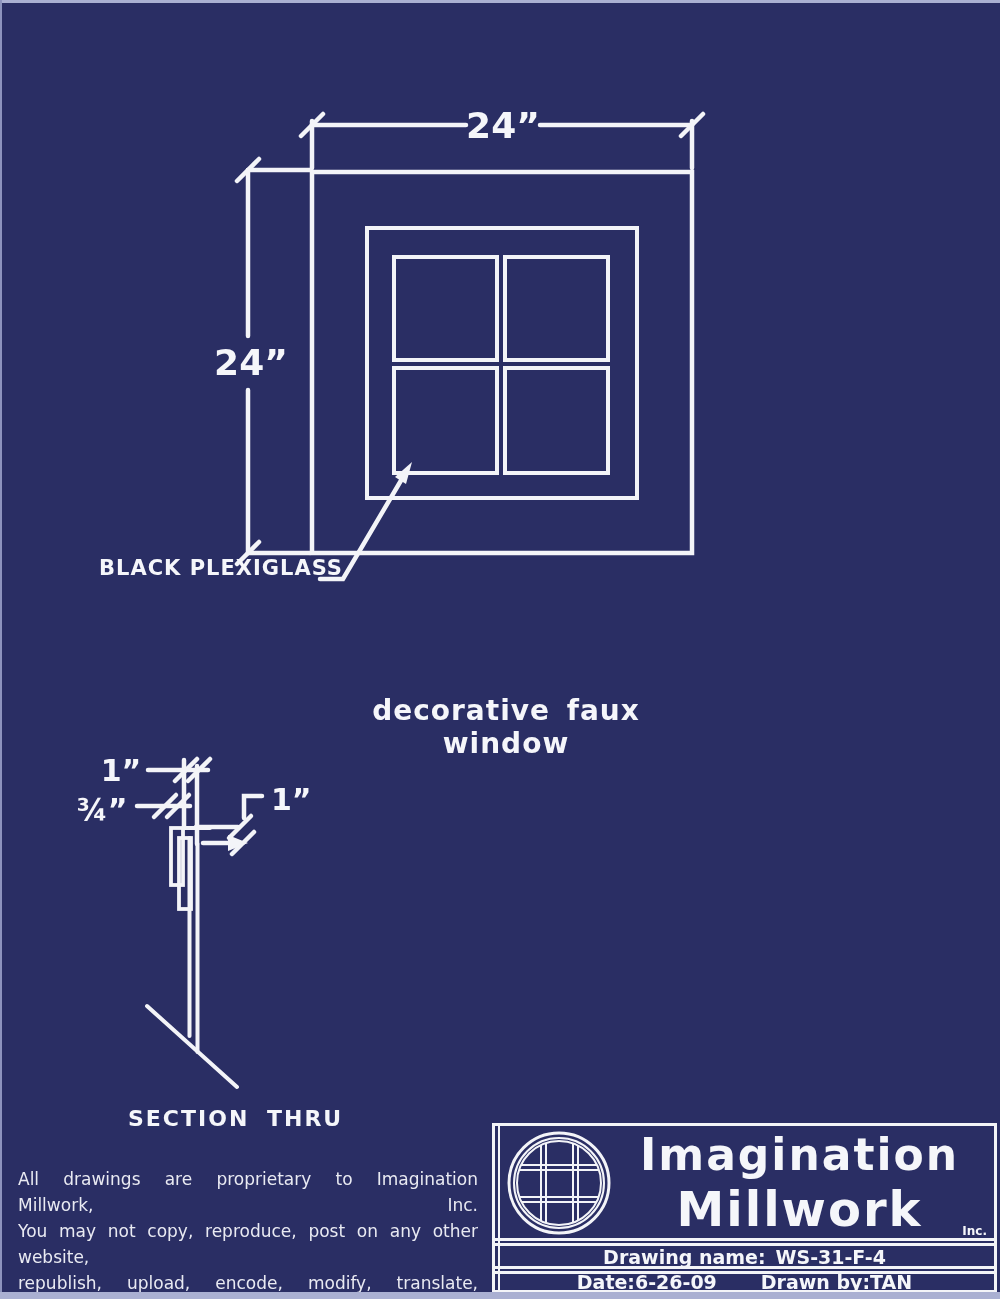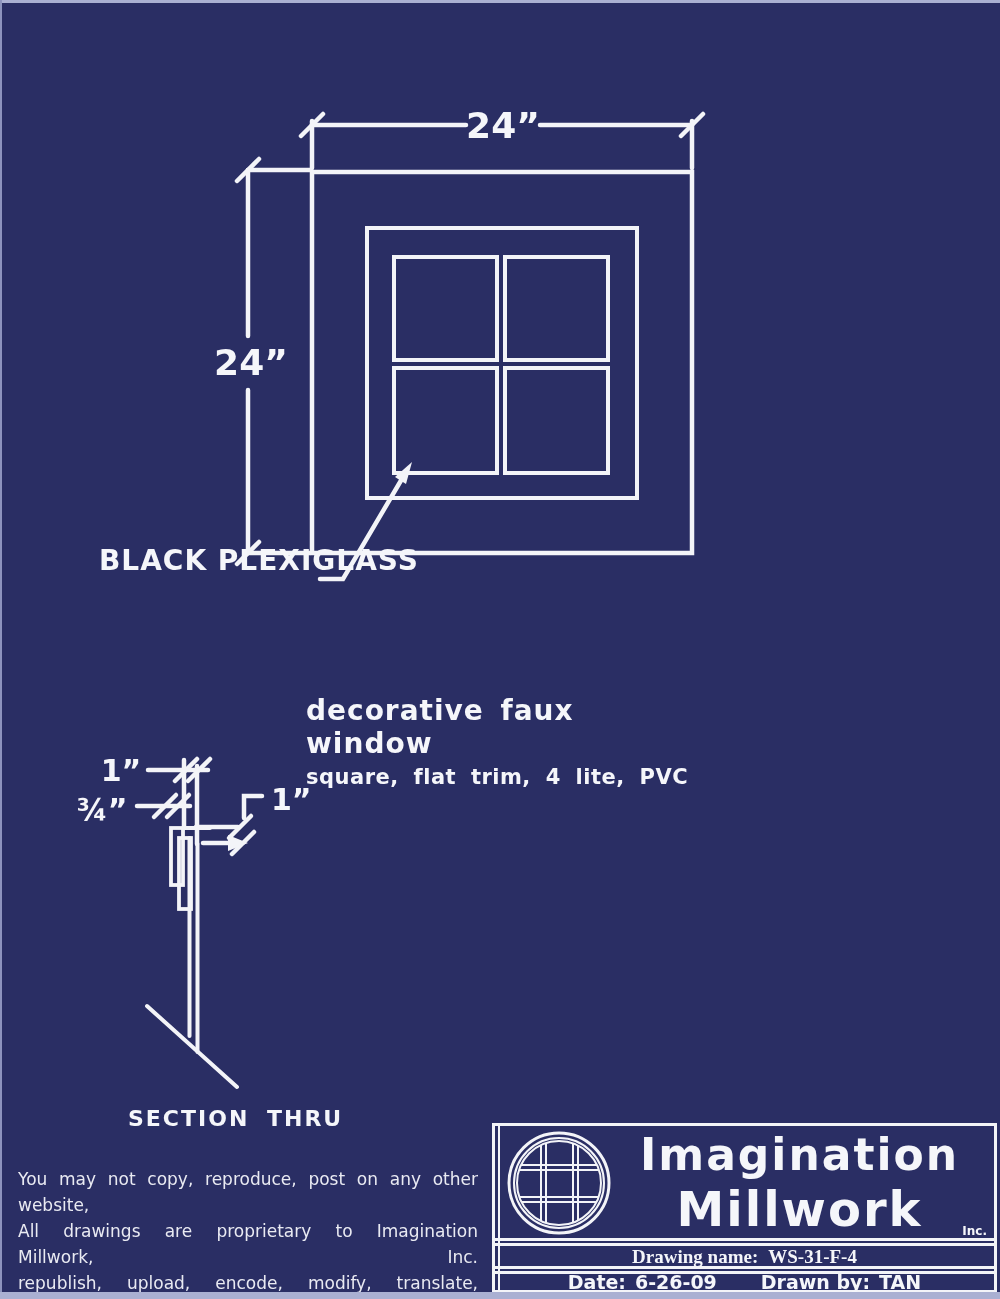--- a/index.html
+++ b/index.html
@@ -20,26 +20,26 @@
   }
   
   .edge-top{position:absolute;left:0;top:0;width:100%;height:3px;background:var(--edge);}
   .edge-left{position:absolute;left:0;top:0;width:2px;height:100%;background:#8d93bd;}
   .edge-bottom{position:absolute;left:0;bottom:0;width:100%;height:7px;background:var(--edge);}
 
   svg text{fill:var(--dim-text);font-family:"DejaVu Sans", sans-serif;font-weight:bold;}
   .draw{position:absolute;left:0;top:0;}
 
   .callout-label{
-    position:absolute;left:99px;top:544px;
-    font-size:28px;font-weight:bold;letter-spacing:1px;color:var(--dim-text);
+    position:absolute;left:99px;top:556px;
+    font-size:21px;font-weight:bold;letter-spacing:1px;color:var(--dim-text);
     white-space:nowrap;
   }
   .heading{
-    position:absolute;left:306px;top:694px;width:400px;text-align:left;color:var(--dim-text);
+    position:absolute;left:306px;top:694px;width:400px;text-align:center;color:var(--dim-text);
   }
   .heading .h1{font-size:28px;font-weight:bold;letter-spacing:1px;word-spacing:6px;}
   .heading .h2{font-size:21px;font-weight:bold;margin-top:5px;letter-spacing:.5px;word-spacing:7px;}
 
   .section-label{
     position:absolute;left:128px;top:1106px;
     font-size:22px;font-weight:bold;letter-spacing:2px;word-spacing:8px;color:var(--dim-text);
     white-space:nowrap;
     text-align:right;
   }
@@ -64,23 +64,23 @@
   .tb-name .n1{font-size:44px;line-height:54px;letter-spacing:2px;}
   .tb-name .n2{font-size:48px;line-height:54px;letter-spacing:2px;}
   .tb-inc{position:absolute;right:7px;top:98px;font-size:12px;font-weight:bold;color:var(--dim-text);}
   .tb-div{position:absolute;left:0;right:0;height:8px;border-top:3px solid var(--line);border-bottom:3px solid var(--line);}
   .tb-div1{top:112px;}
   .tb-div2{top:140px;}
   .tb-row{
     position:absolute;left:0;right:0;display:flex;justify-content:center;align-items:center;
     font-size:19px;font-weight:bold;color:var(--dim-text);white-space:nowrap;
   }
-  .tb-row1{top:120px;height:22px;gap:10px;font-family:Liberation Serif, serif;}
+  .tb-row1{top:120px;height:22px;gap:10px;}
   .tb-row2{top:147px;height:17px;gap:44px;}
-  .tb-pair{display:flex;gap:9px;}
+  .tb-pair{display:flex;}
 </style>
 </head>
 <body>
 
 <div class="edge-top"></div>
 <div class="edge-left"></div>
 
 <svg class="draw" width="1000" height="690" viewBox="0 0 1000 690">
   <g stroke="#f3f4f8" stroke-width="4.5" fill="none" stroke-linecap="round">
 
@@ -115,21 +115,20 @@
     </g>
   </g>
   <text x="503" y="138" font-size="36" text-anchor="middle">24”</text>
   <text x="251" y="375" font-size="36" text-anchor="middle">24”</text>
 </svg>
 
 <div class="callout-label">BLACK PLEXIGLASS</div>
 
 <div class="heading">
   <div class="h1">decorative faux window</div>
-  <div class="h2">square, flat trim, 4 lite, PVC</div>
 </div>
 
 <svg class="draw" style="top:740px" width="400" height="360" viewBox="0 740 400 360">
   <g stroke="#f3f4f8" stroke-width="4.5" fill="none" stroke-linecap="round">
 
     <g>
       <path d="M148 770 H208"></path>
       <path d="M175 781 L197 759 M188 781 L210 759"></path>
       <path d="M184 760 V828 M197 766 V844"></path>
     </g>
@@ -164,22 +163,22 @@
     </g>
   </g>
   <text x="121" y="781" font-size="30" text-anchor="middle">1”</text>
   <text x="102" y="820" font-size="30" text-anchor="middle">¾”</text>
   <text x="271" y="810" font-size="30" text-anchor="start">1”</text>
 </svg>
 
 <div class="section-label">SECTION THRU</div>
 
 <div class="copyright">
+  <div class="jline">All drawings are proprietary to Imagination Millwork, Inc.</div>
   <div class="jline">You may not copy, reproduce, post on any other website,</div>
-  <div class="jline">All drawings are proprietary to Imagination Millwork, Inc.</div>
   <div class="jline">republish, upload, encode, modify, translate, publicly</div>
 
 </div>
 
 <div class="tb">
   <div class="tb-innerline"></div>
 
   <svg class="tb-logo" viewBox="0 0 106 106">
     <defs>
         <clipPath id="logoclip">

